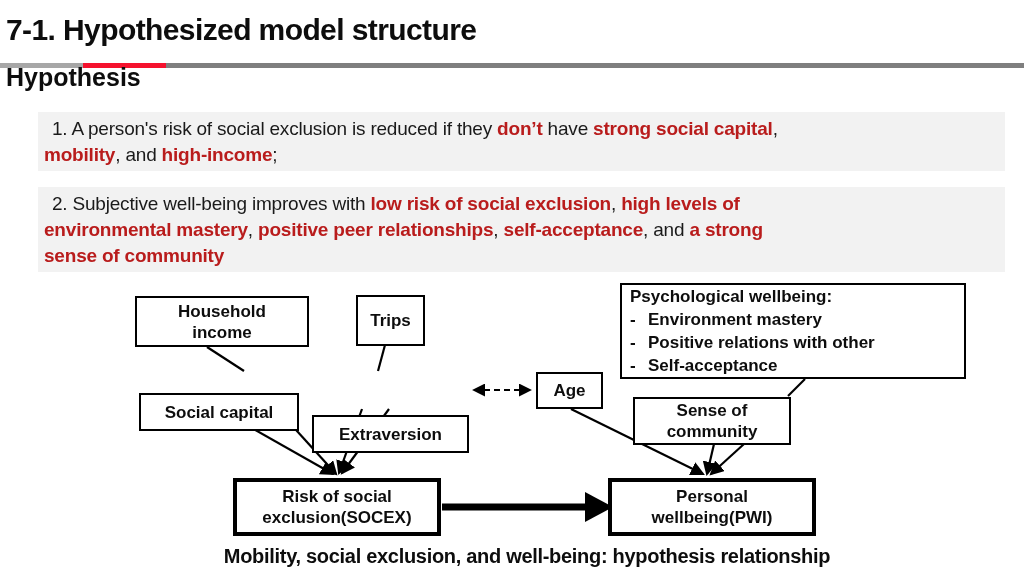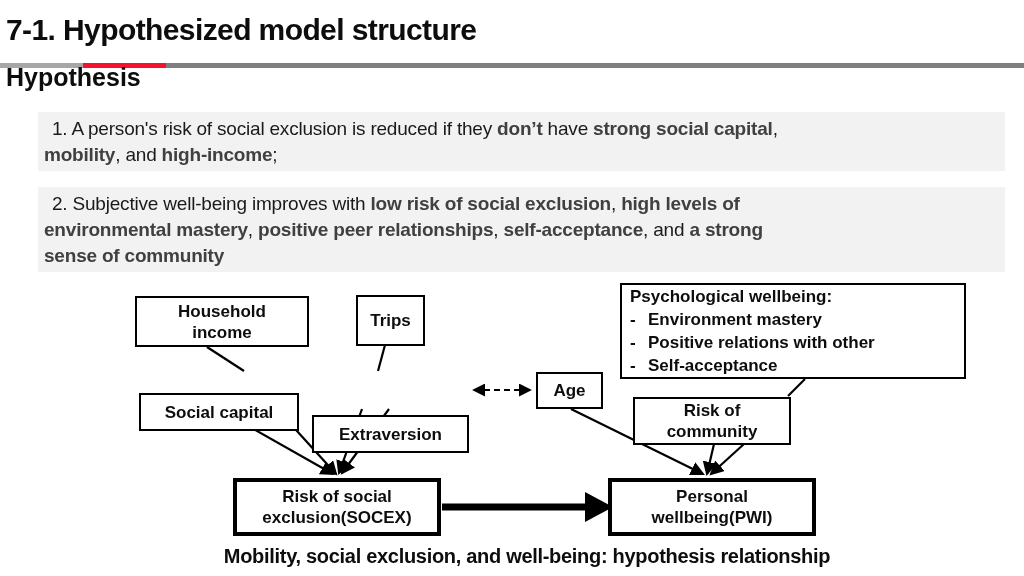--- a/index.html
+++ b/index.html
@@ -28,21 +28,21 @@
 
   .hypo {
     position:absolute; left:38px; width:967px;
     background:#f2f2f2; color:#1a1a1a;
     font-size:19px; line-height:26px; letter-spacing:-0.2px;
     padding:4px 6px; box-sizing:border-box; white-space:nowrap;
   }
   #h1 { top:112px; height:59px; }
   #h2 { top:187px; height:85px; }
   .hypo-line:first-child { text-indent:8px; }
-  .hl { color:#404040; font-weight:bold; }
+  .hl { color:#b91c1c; font-weight:bold; }
 
   .diagram { position:absolute; left:0; top:0; width:1024px; height:576px; }
   .connectors { position:absolute; left:0; top:0; z-index:0; }
 
   .node {
     position:absolute; z-index:1; box-sizing:border-box;
     background:#ffffff; border:2.5px solid #000;
     display:flex; flex-direction:column; align-items:center; justify-content:center;
     font-size:17px; font-weight:bold; line-height:21px; text-align:center;
     color:#0d0d0d; white-space:nowrap;
@@ -152,21 +152,21 @@
         <span class="psych-dash">-</span>
         <span>Positive relations with other</span>
       </div>
       <div class="psych-row">
         <span class="psych-dash">-</span>
         <span>Self-acceptance</span>
       </div>
     </div>
 
     <div class="node node-sense">
-      <div>Risk of</div>
+      <div>Sense of</div>
       <div>community</div>
     </div>
 
     <div class="node node-socex">
       <div>Risk of social</div>
       <div>exclusion(SOCEX)</div>
     </div>
 
     <div class="node node-pwi">
       <div>Personal</div>

